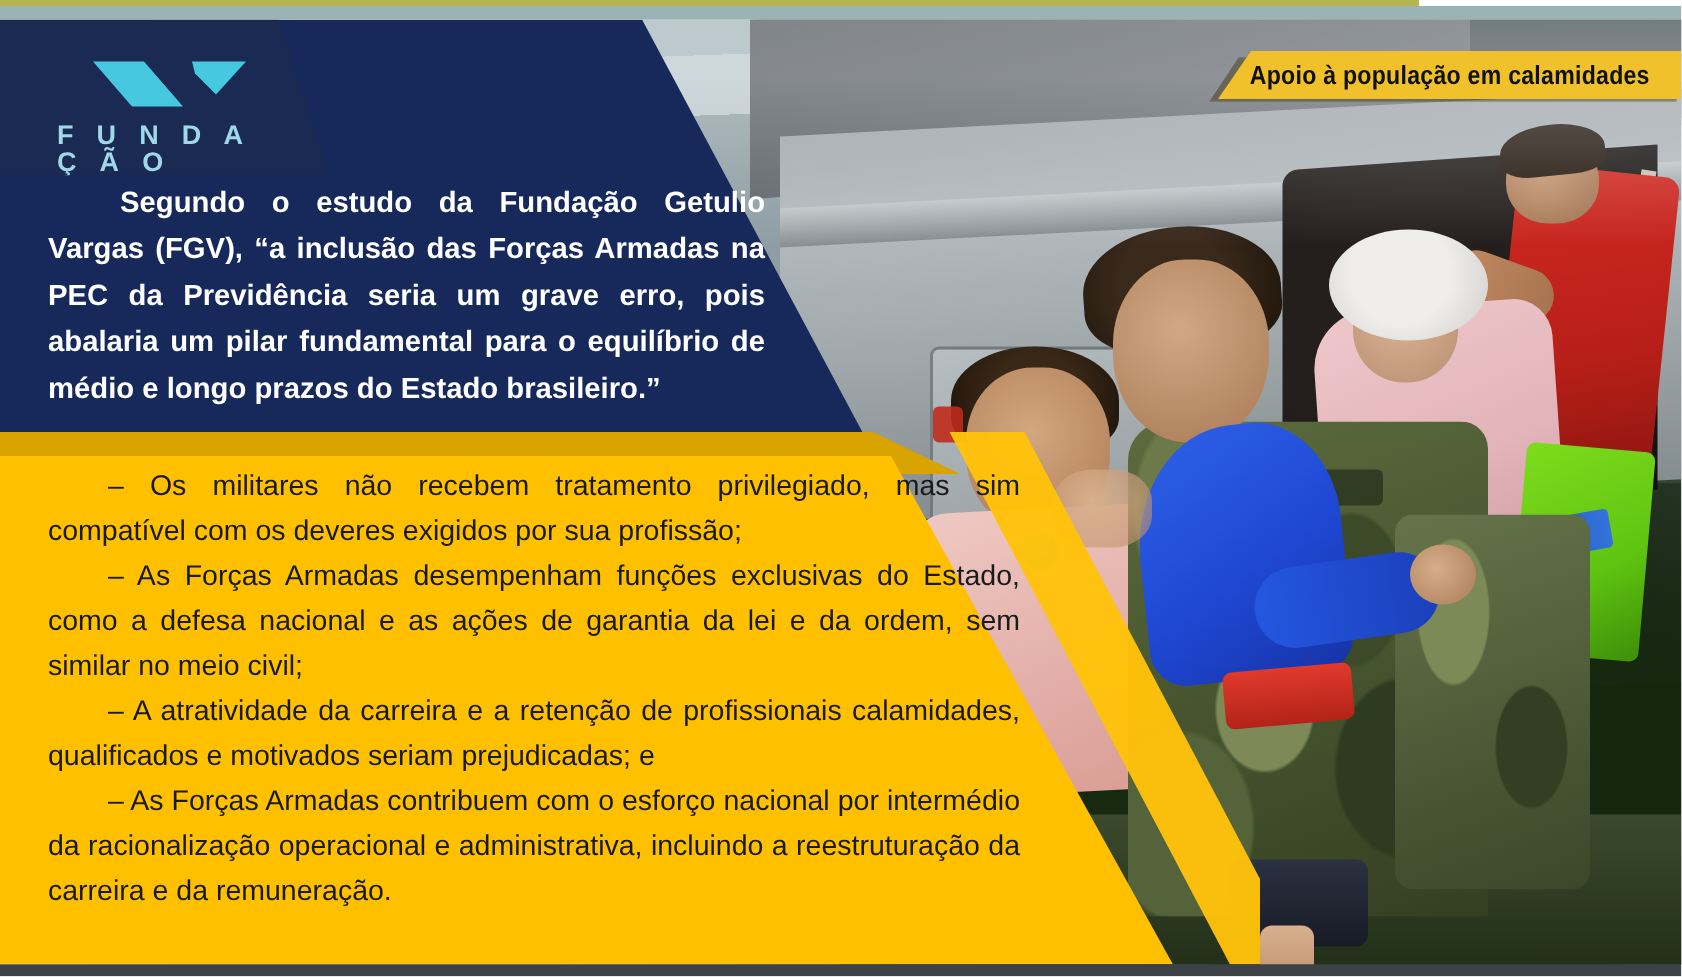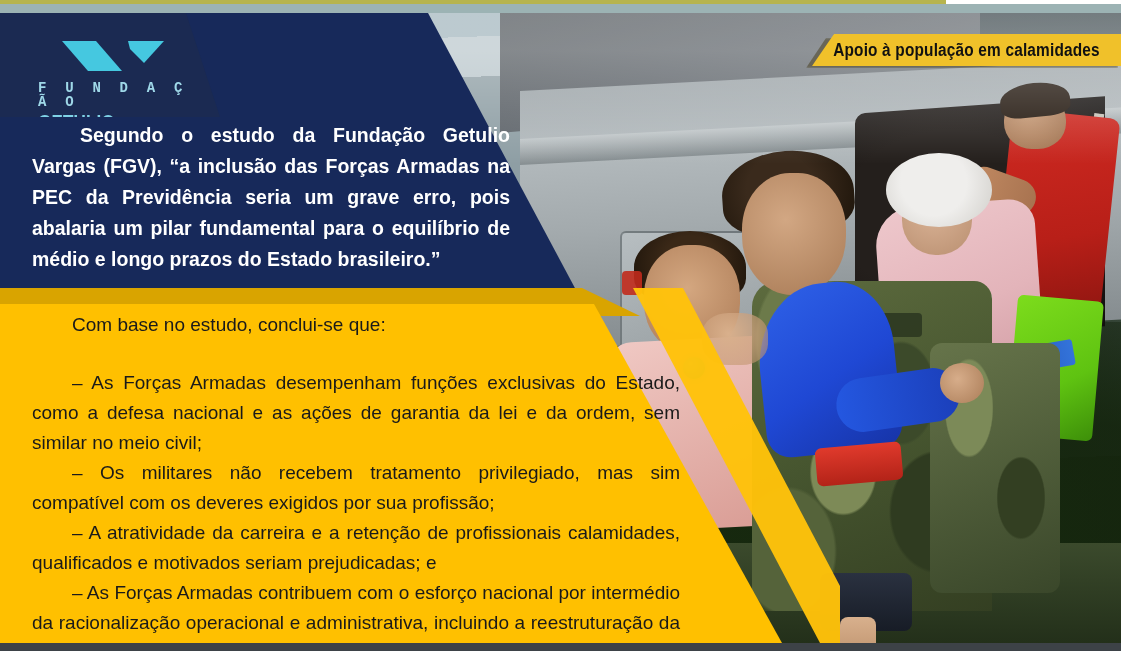--- a/index.html
+++ b/index.html
@@ -275,23 +275,23 @@
   .logo-box {
     position: absolute; left: 0; top: 13px; width: 250px; height: 104px;
     background: #1b2a52;
     clip-path: polygon(0 0, 186px 0, 220px 104px, 0 104px);
   }
   .logo-wrap {
     position: absolute; left: 38px; top: 26px; width: 150px; height: 82px;
   }
   .logo-mark { width: 110px; height: 34px; display: block; margin: 0 0 8px 22px; }
   .logo-line1 {
-    color: #9fd8e8; font-size: 14px; font-weight: 700;
+    color: #9fd8e8; font-size: 18px; font-weight: 700;
     letter-spacing: 5.2px; line-height: 1; margin: 0 0 4px 0;
-    font-family: Liberation Mono, monospace;
+    font-family: Liberation Sans, sans-serif;
   }
   .logo-line2 {
     color: #7fd2e6; font-size: 18.5px; font-weight: 700;
     letter-spacing: .2px; line-height: 1; margin: 0;
     transform: scaleX(.92); transform-origin: left center;
     font-family: "Liberation Sans", sans-serif;
   }
 
   .quote {
     position: absolute; left: 32px; top: 120px; width: 478px;
@@ -438,23 +438,22 @@
     </div>
   </div>
 
   <div class="quote">Segundo o estudo da Fundação Getulio Vargas (FGV), “a inclusão das Forças Armadas na PEC da Previdência seria um grave erro, pois abalaria um pilar fundamental para o equilíbrio de médio e longo prazos do Estado brasileiro.”</div>
 
   <div class="gold-band"></div>
   <div class="yellow-panel"></div>
   <div class="yellow-wedge"></div>
 
   <div class="concl">
-    <p class="concl-intro">Com base no estudo, conclui-se que:</p>
+    <p class="concl-item">– Os militares não recebem tratamento privilegiado, mas sim compatível com os deveres exigidos por sua profissão;</p>
     <p class="concl-item">– As Forças Armadas desempenham funções exclusivas do Estado, como a defesa nacional e as ações de garantia da lei e da ordem, sem similar no meio civil;</p>
-    <p class="concl-item">– Os militares não recebem tratamento privilegiado, mas sim compatível com os deveres exigidos por sua profissão;</p>
     <p class="concl-item">– A atratividade da carreira e a retenção de profissionais calamidades, qualificados e motivados seriam prejudicadas; e</p>
     <p class="concl-item last">– As Forças Armadas contribuem com o esforço nacional por intermédio da racionalização operacional e administrativa, incluindo a reestruturação da carreira e da remuneração.</p>
   </div>
 
   <div class="ribbon-shadow"></div>
   <div class="ribbon">
     <div class="ribbon-label">Apoio à população em calamidades</div>
   </div>
 
   <div class="bottom-bar"></div>

